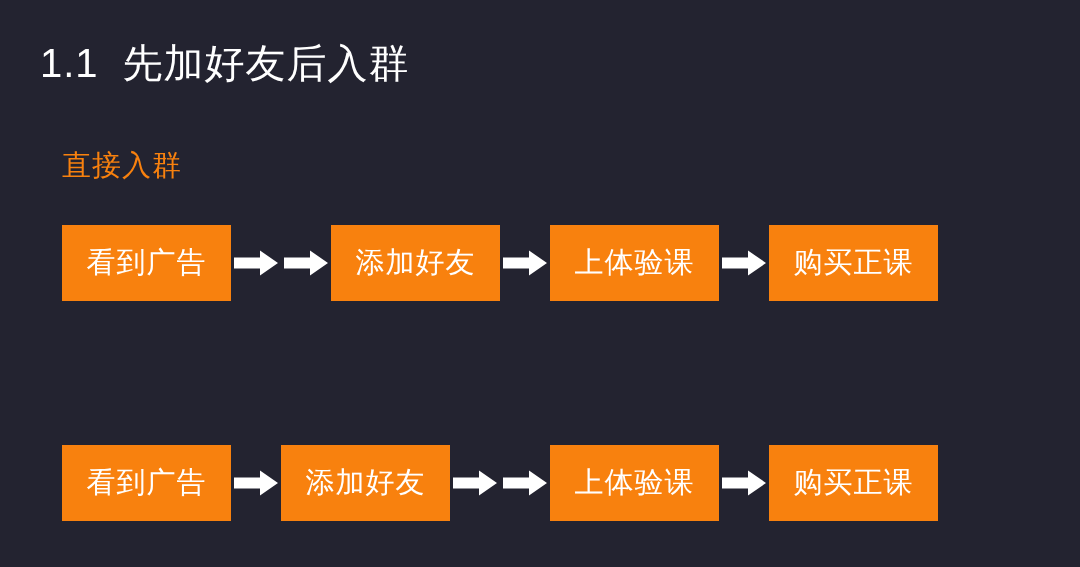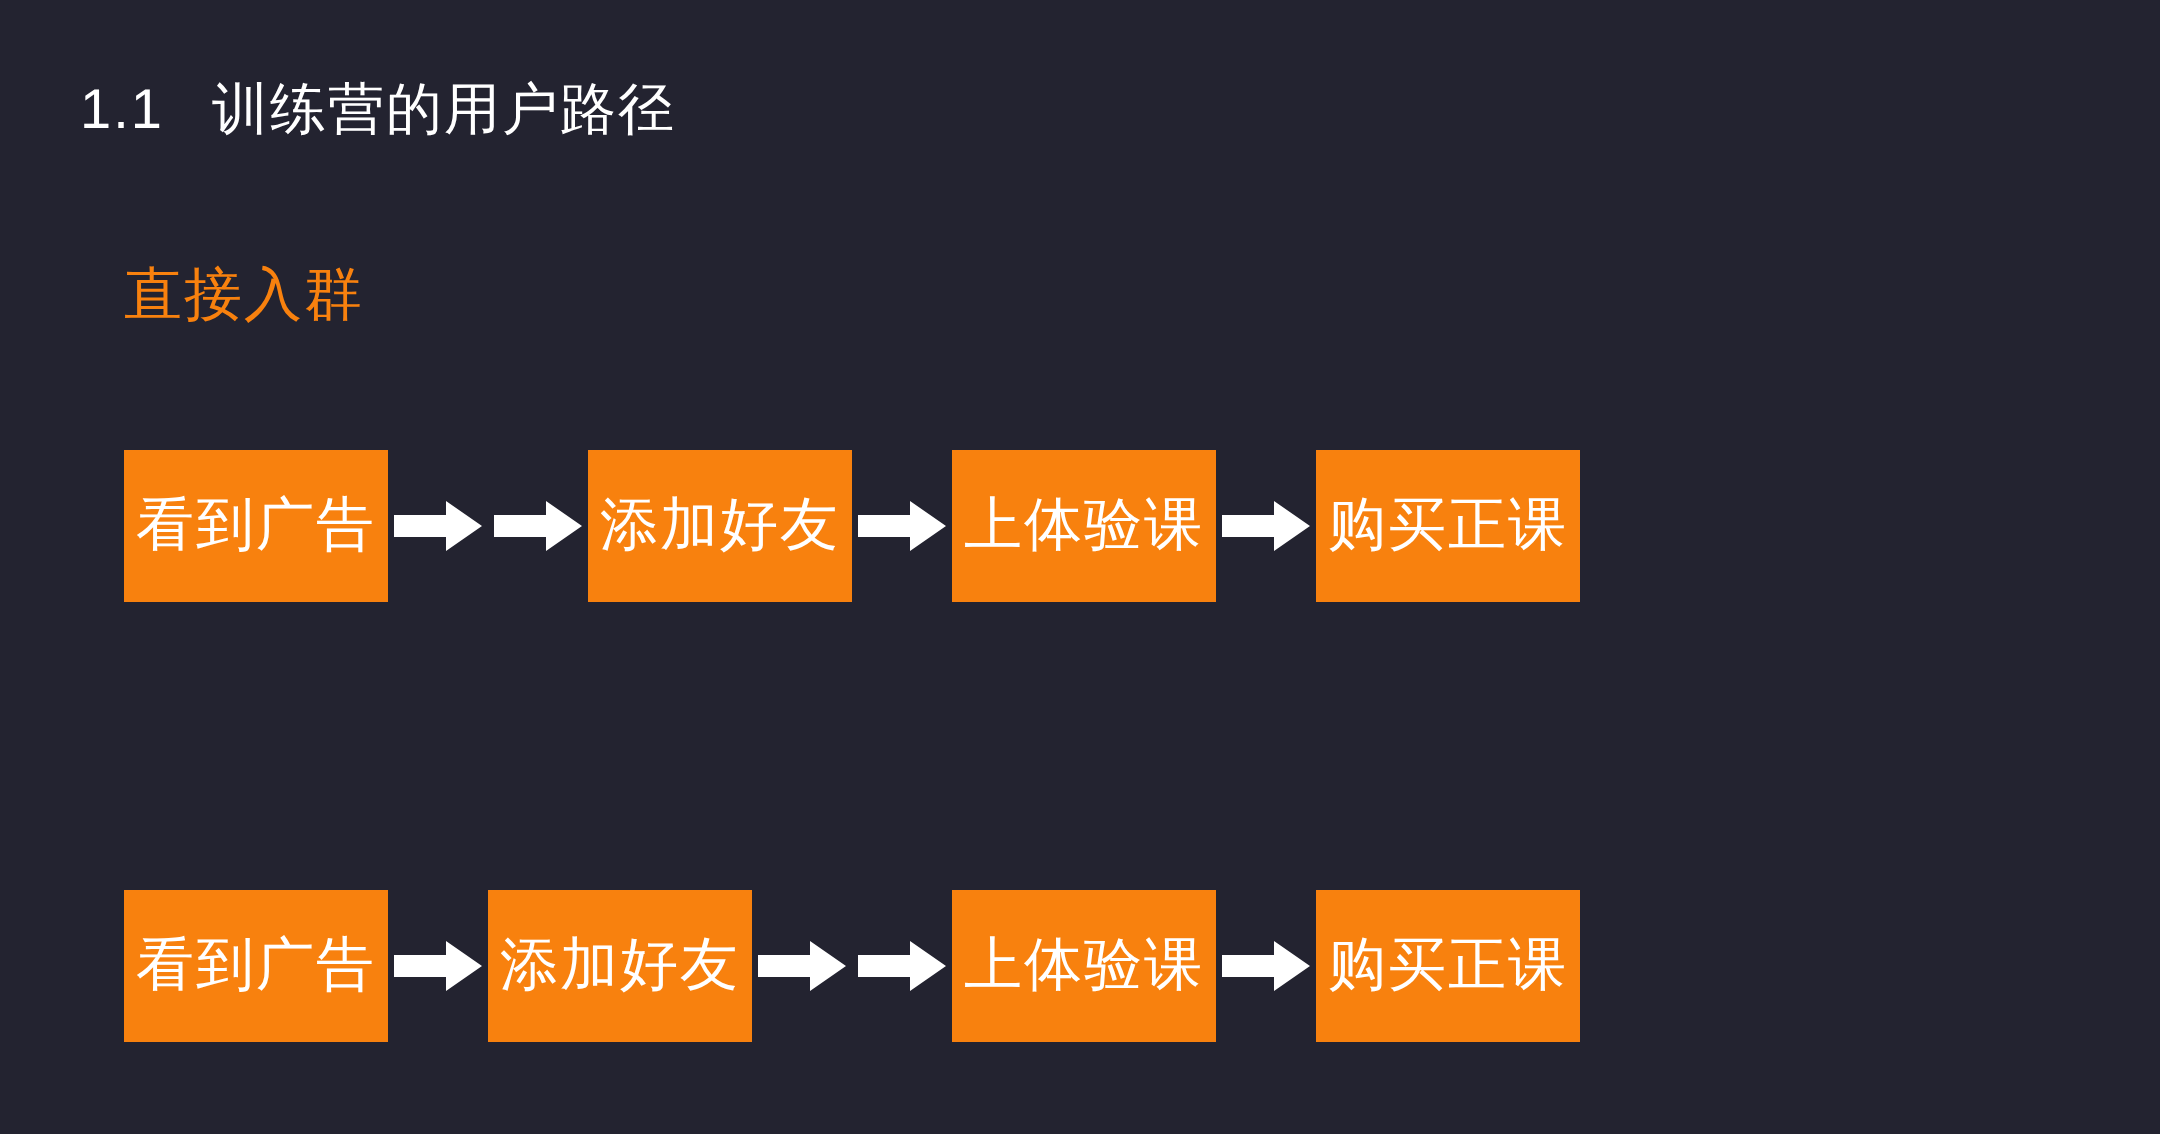--- a/index.html
+++ b/index.html
@@ -15,47 +15,47 @@
     font-family: "Liberation Sans", "DejaVu Sans", sans-serif;
     overflow: hidden;
   }
   .slide-title {
     position: absolute;
     left: 40px;
     top: 36px;
     display: flex;
     align-items: baseline;
     color: #ffffff;
-    font-size: 28px;
+    font-size: 40px;
     font-weight: 400;
     letter-spacing: 1px;
     white-space: nowrap;
   }
   .slide-title .title-number { margin-right: 24px; }
   .section-label {
     position: absolute;
     left: 62px;
     color: #f8810e;
     font-size: 29px;
     font-weight: 400;
     letter-spacing: 1px;
     white-space: nowrap;
   }
-  .section-label.first  { top: 128px; }
+  .section-label.first  { top: 146px; }
   .section-label.second { top: 357px; }
   .flow-row {
     position: absolute;
     left: 62px;
     display: flex;
     align-items: center;
   }
   .flow-row.first  { top: 225px; }
   .flow-row.second { top: 445px; }
   .flow-box {
-    width: 132px;
+    width: 169px;
     height: 76px;
     background: #f8810e;
     color: #ffffff;
     font-size: 29px;
     letter-spacing: 1px;
     display: flex;
     align-items: center;
     justify-content: center;
     white-space: nowrap;
     flex: 0 0 auto;
@@ -70,21 +70,21 @@
   }
   .flow-arrow svg { display: block; }
 </style>
 </head>
 <body>
 
 <div class="slide">
 
   <div class="slide-title">
     <span class="title-number">1.1</span>
-    <span class="title-text">训练营的用户路径</span>
+    <span class="title-text">先加好友后入群</span>
   </div>
 
   <div class="section-label first">直接入群</div>
 
   <div class="flow-row first">
     <div class="flow-box">看到广告</div>
     <div class="flow-arrow">
       <svg width="44" height="28" viewBox="0 0 44 28">
           <path d="M0 8.5 H26 V1.5 L44 14 L26 26.5 V19.5 H0 Z" fill="#ffffff"></path>
         </svg>

